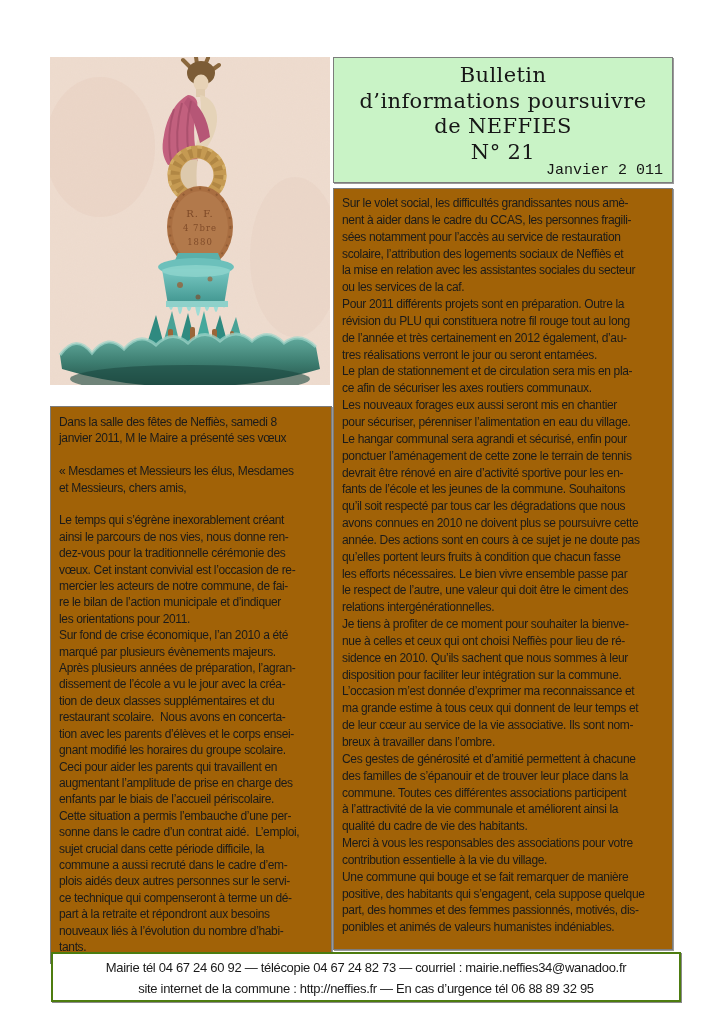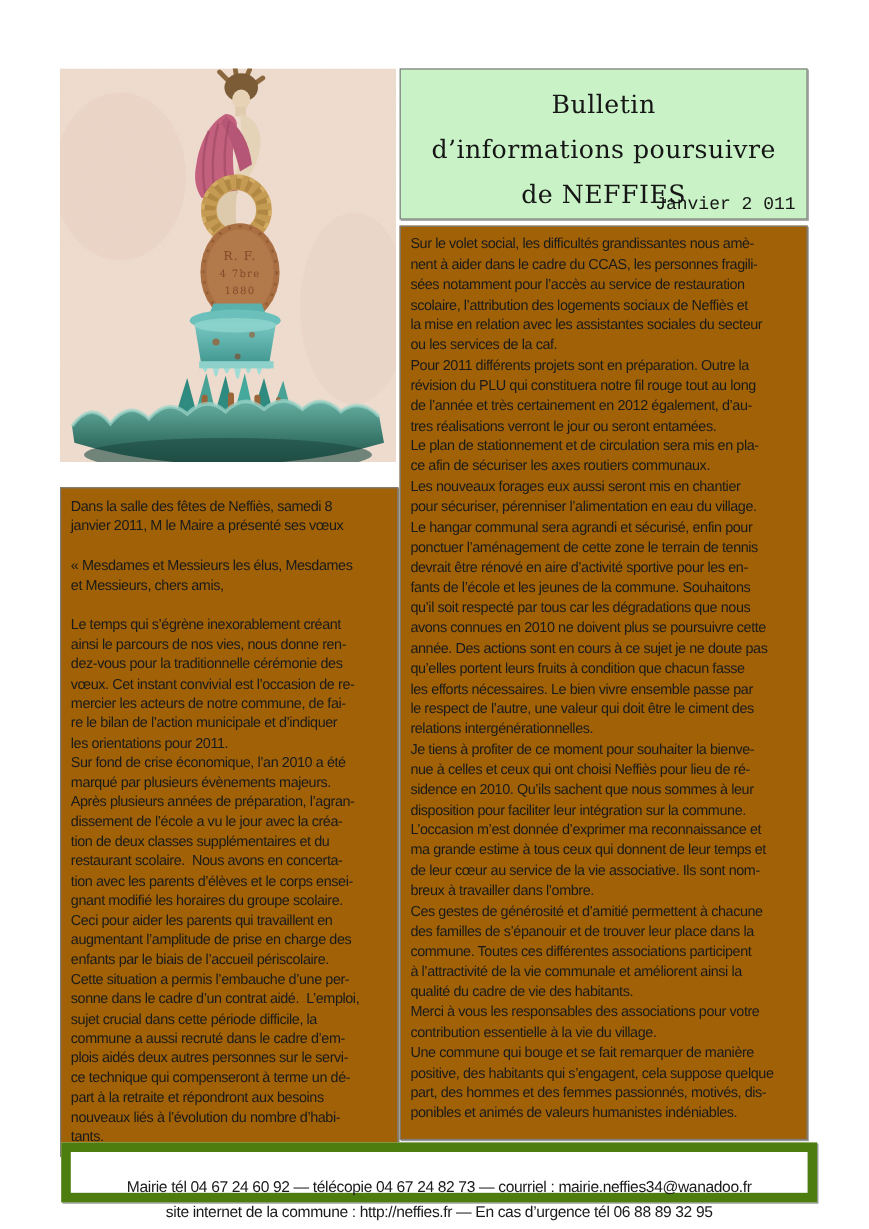--- a/index.html
+++ b/index.html
@@ -16,21 +16,21 @@
 
   
   #header-box {
     left:333px; top:57px; width:340px; height:126px;
     background:#c9f3c6; border:1px solid #7c7c7c;
     box-shadow:1px 1px 0 #9a9a9a;
   }
   .title-line {
     font-family:"DejaVu Serif", serif;
     font-size:21px; line-height:25.5px; text-align:center;
-    color:#161616; letter-spacing:0.4px; white-space:pre;margin-top:12px;
+    color:#161616; letter-spacing:0.4px; white-space:pre;
   }
   #header-box .title-wrap { padding-top:5px; }
   #issue-date {
     position:absolute; right:9px; bottom:3px;
     font-family:Liberation Mono, monospace; font-size:15px; color:#161616;
   }
 
   
   .ycol {
     background:#a16207; border:1px solid #7c7c7c;
@@ -42,23 +42,23 @@
   .coltext {
     font-size:12px; line-height:16.4px; letter-spacing:-0.35px;
     white-space:pre; 
   }
   #right-col .coltext { line-height:16.85px; }
   .gap { height:16.4px; }
 
   
   #footer {
     left:51px; top:952px; width:630px; height:50px;
-    background:#ffffff; border:8px solid #4d7c0f;
+    background:#ffffff; border:2px solid #4d7c0f;
     box-shadow:1px 1px 0 #8a8a8a;
-    text-align:center; color:#1a1a1a; padding-top:18px;
+    text-align:center; color:#1a1a1a; padding-top:3px;
   }
   .footer-line { font-size:13px; line-height:21px; letter-spacing:-0.3px; white-space:pre; }
 </style>
 </head>
 <body>
 
 <div id="page">
 
   <div id="photo" class="abs">
     <svg width="280" height="328" viewBox="0 0 280 328">

